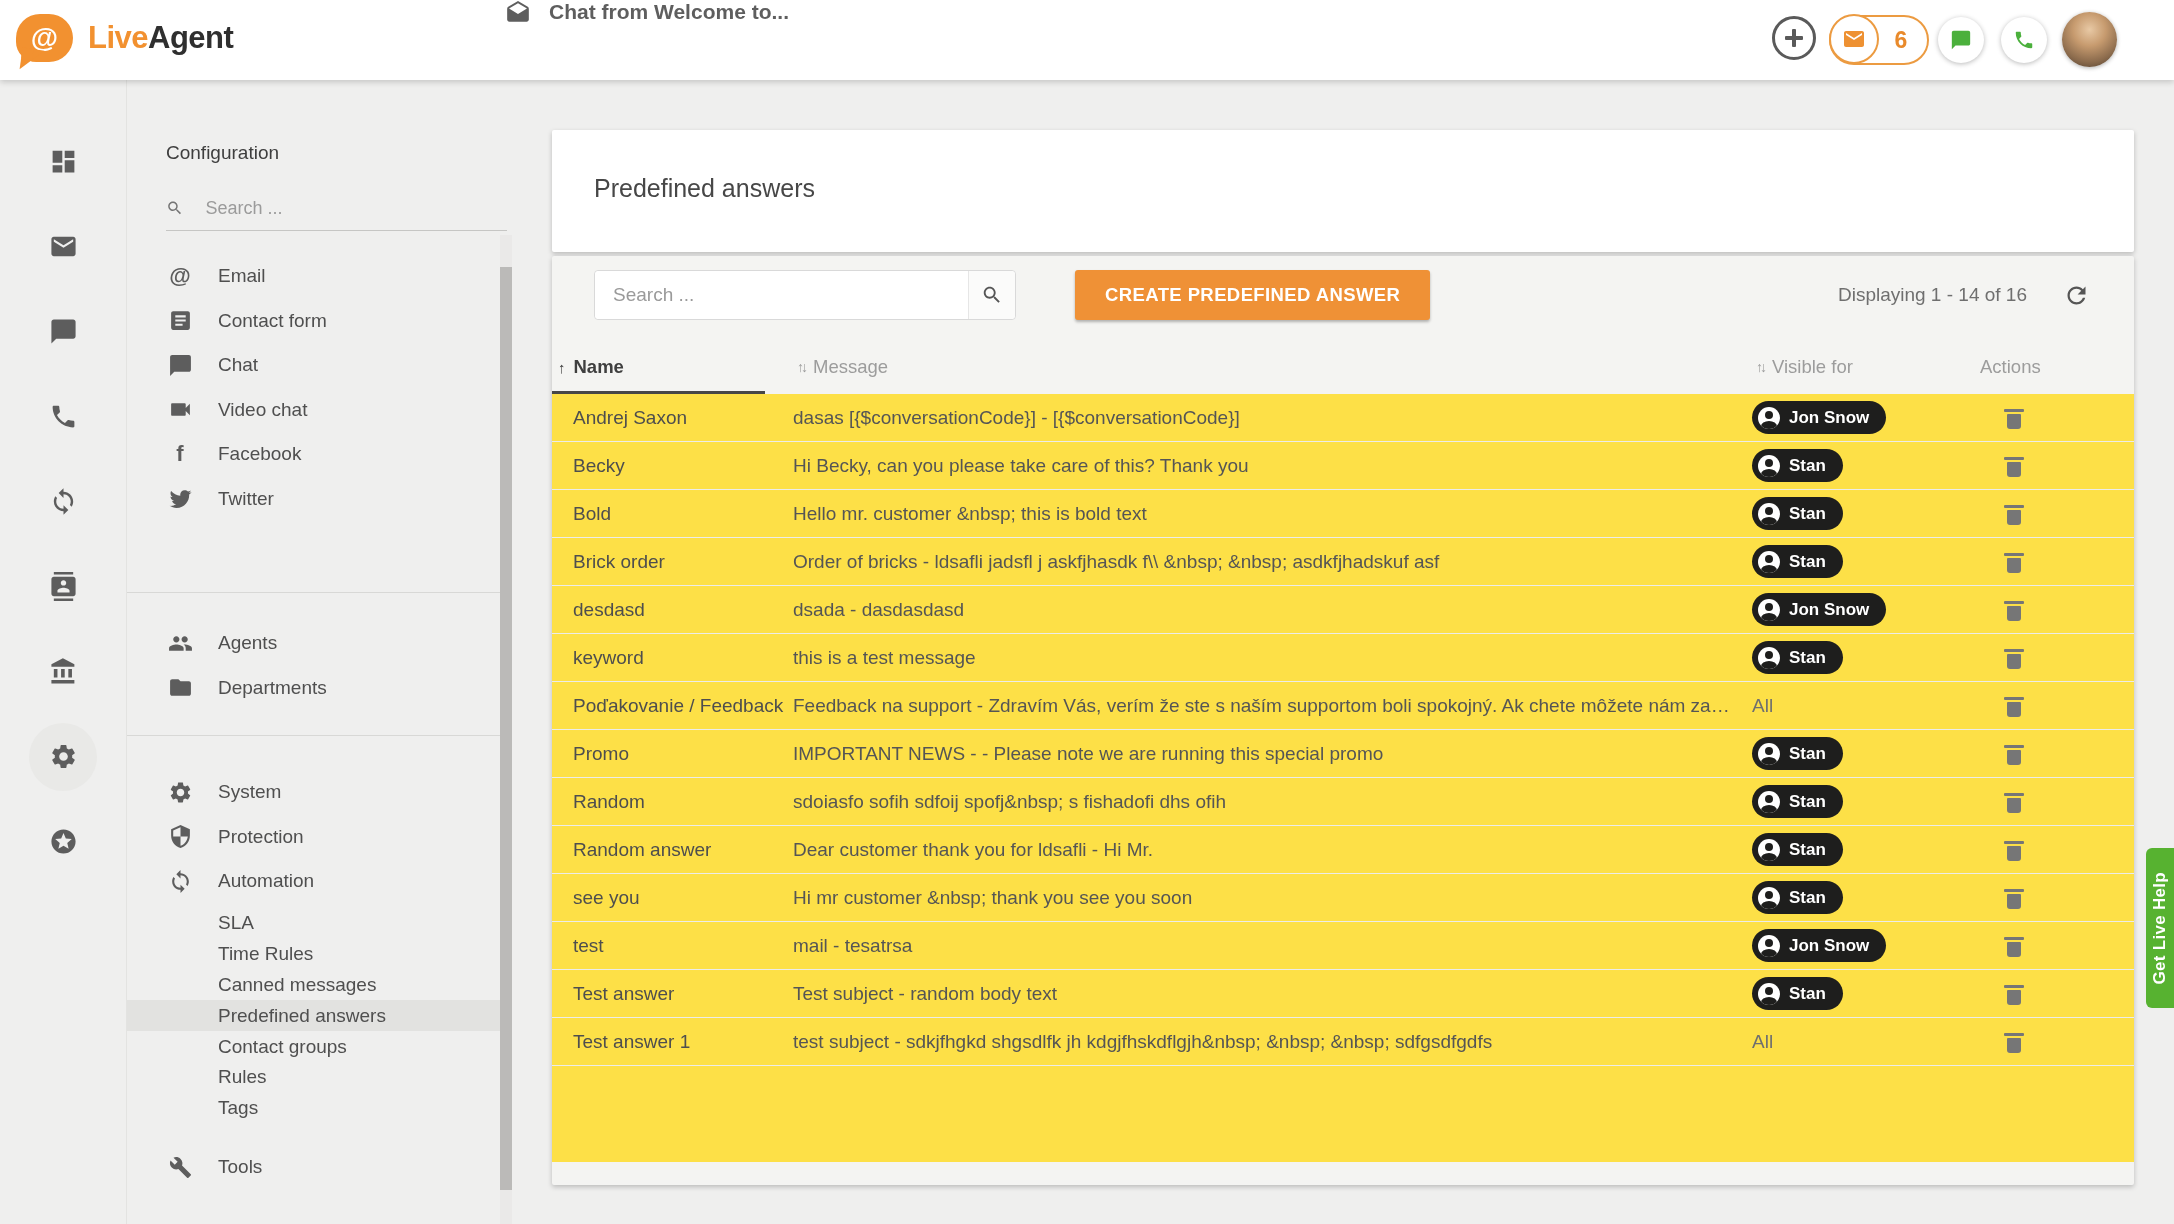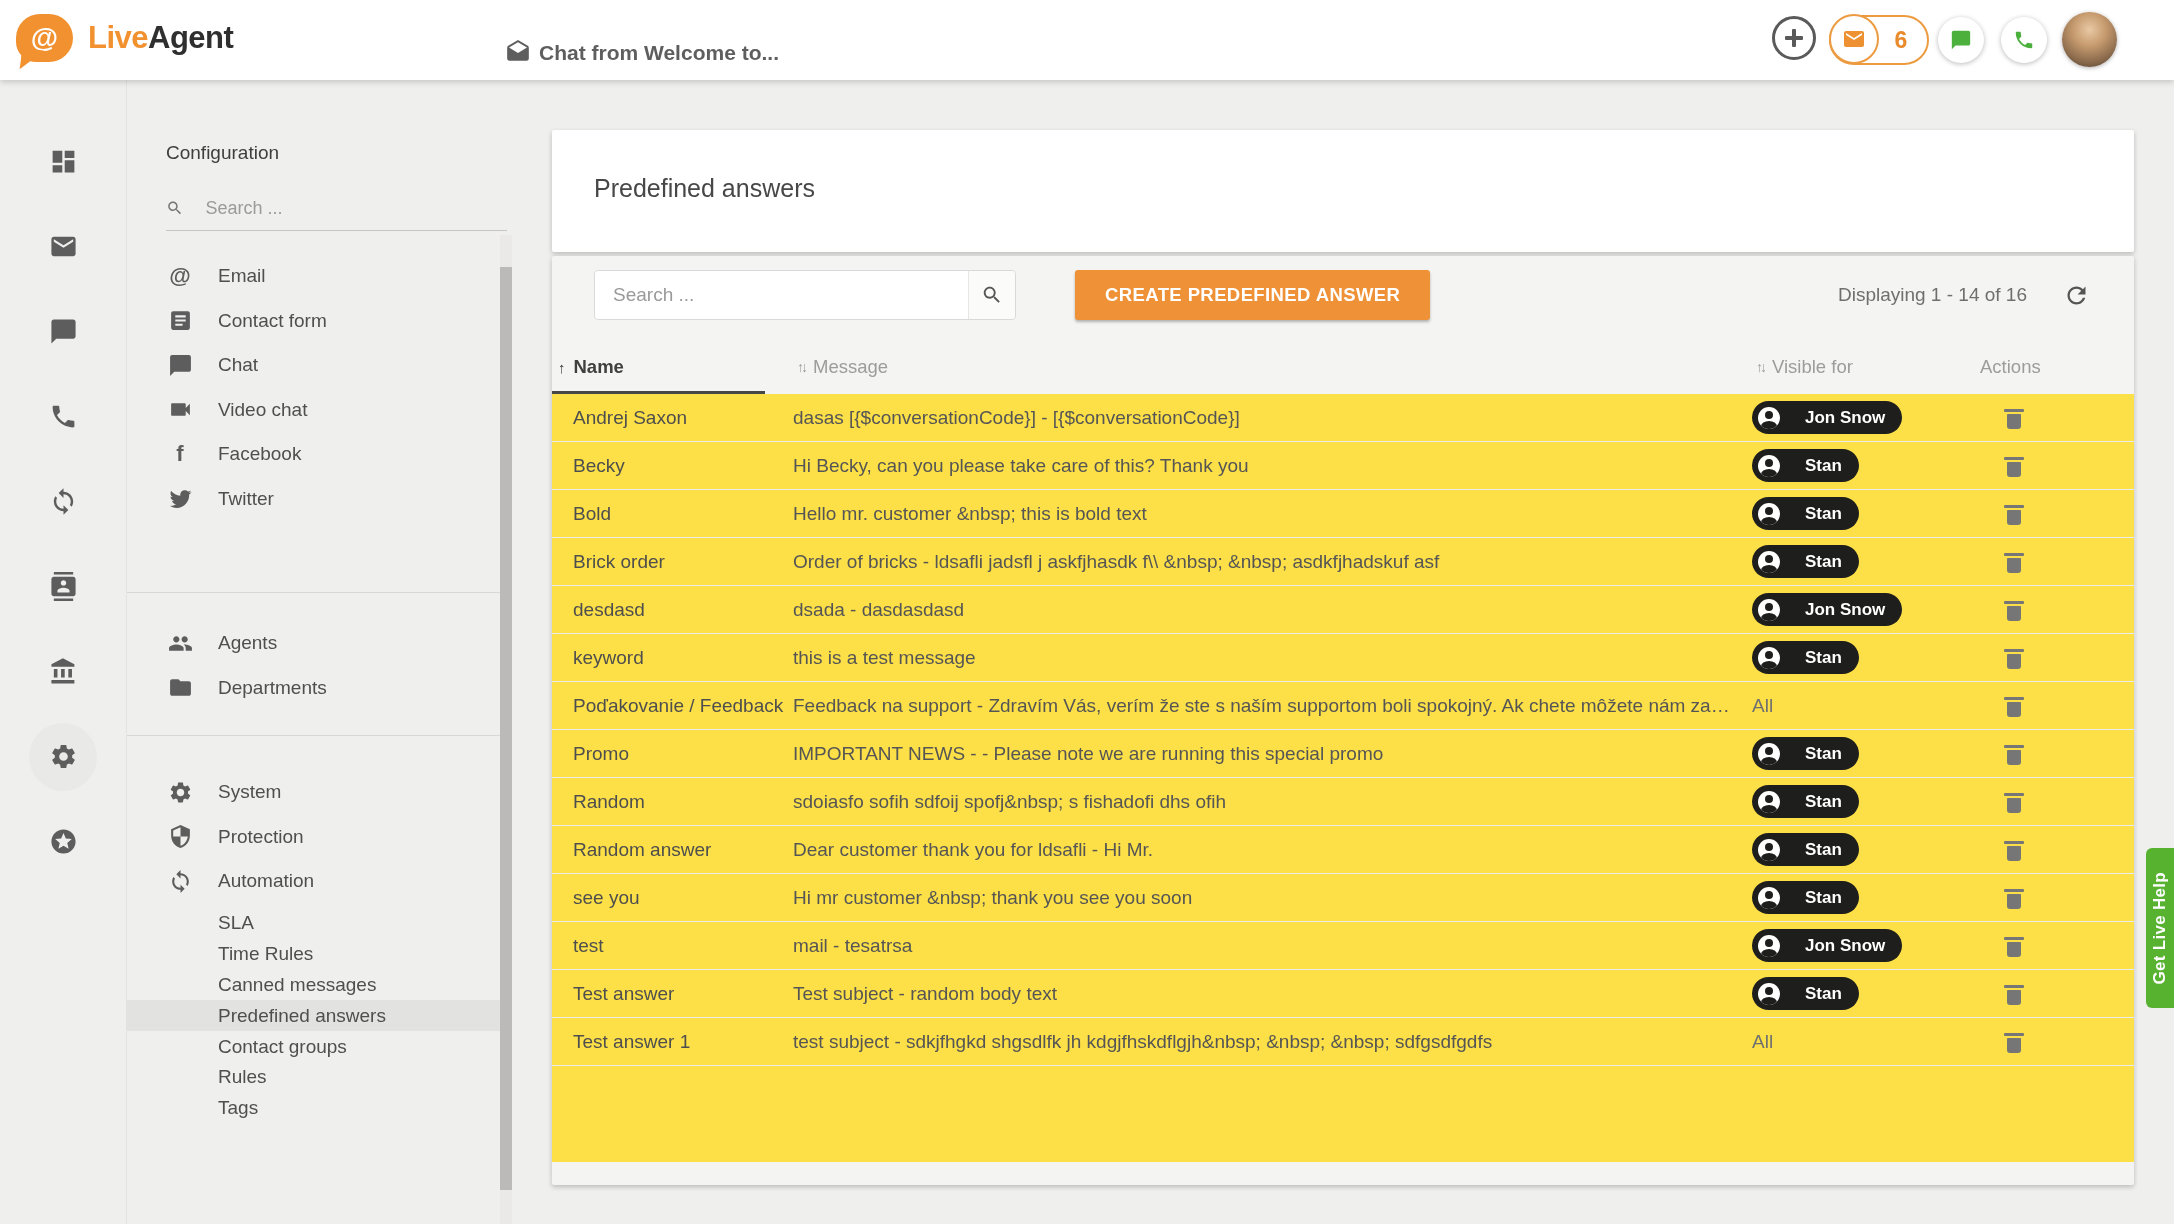--- a/index.html
+++ b/index.html
@@ -11,21 +11,21 @@
   
   .topbar{position:absolute;left:0;top:0;width:2174px;height:80px;background:#fff;
           box-shadow:0 2px 6px rgba(0,0,0,.18);z-index:20;}
   .logo{position:absolute;left:16px;top:14px;display:flex;align-items:center;gap:15px;cursor:pointer}
   .logo-bubble{width:57px;height:48px;background:#F29130;border-radius:26px 26px 26px 22px;position:relative;
                display:flex;align-items:center;justify-content:center;color:#fff;font-size:28px;font-weight:700}
   .logo-bubble::after{content:"";position:absolute;left:5px;bottom:-9px;width:0;height:0;
                border:11px solid transparent;border-top-color:#F29130;border-left-color:#F29130;transform:rotate(8deg)}
   .logo-text{font-size:31px;font-weight:700;color:#2f2f2f;letter-spacing:-.5px}
   .logo-text .live{color:#F29130}
-  .ticket-tab{position:absolute;left:505px;top:0;height:65px;display:flex;align-items:flex-end;gap:8px;
+  .ticket-tab{position:absolute;left:505px;top:0;height:65px;display:flex;align-items:flex-start;gap:18px;
               color:#5e5e5e;font-size:21px;font-weight:700;cursor:pointer}
   .ticket-tab .ic{color:#5e5e5e}
 
   .add-btn{position:absolute;left:1772px;top:16px;width:44px;height:44px;border:3px solid #5a5a5a;
            border-radius:50%;box-sizing:border-box;background:#fff;cursor:pointer}
   .add-btn::before,.add-btn::after{content:"";position:absolute;background:#5a5a5a;border-radius:1px}
   .add-btn::before{left:10px;top:17px;width:18px;height:4px}
   .add-btn::after{left:17px;top:10px;width:4px;height:18px}
 
   .mail-pill{position:absolute;left:1829px;top:15px;width:100px;height:50px;border:2px solid #EC9B41;
@@ -106,21 +106,21 @@
   .trow{position:relative;height:48px;border-bottom:1px solid #ececea;box-sizing:border-box;cursor:pointer;
         font-size:19px}
   .c-name{position:absolute;left:21px;top:0;width:215px;line-height:47px;color:#4e4e4e;
         white-space:nowrap;overflow:hidden}
   .c-msg{position:absolute;left:241px;top:0;width:944px;line-height:47px;color:#555;
         white-space:nowrap;overflow:hidden;text-overflow:ellipsis}
   .c-vf{position:absolute;left:1200px;top:0;height:47px;display:flex;align-items:center}
   .c-act{position:absolute;left:1432px;top:0;width:60px;height:47px;display:flex;align-items:center;justify-content:center}
 
   .vf{display:inline-flex;align-items:center}
-  .vf[data-vftype="badge"]{background:#1E1E1D;color:#fff;height:33px;border-radius:17px;gap:25px;
+  .vf[data-vftype="badge"]{background:#1E1E1D;color:#fff;height:33px;border-radius:17px;gap:9px;
         padding:0 17px 0 6px;font-weight:700;font-size:17px}
   .vf[data-vftype="all"]{color:#6f6f6f;font-size:19px}
   .person{width:22px;height:22px;background:#fff;border-radius:50%;position:relative;overflow:hidden;flex:0 0 22px}
   .person::before{content:"";position:absolute;top:4px;left:7px;width:8px;height:8px;background:#1E1E1D;border-radius:50%}
   .person::after{content:"";position:absolute;top:14px;left:3px;width:16px;height:11px;background:#1E1E1D;
         border-radius:50% 50% 0 0}
   .trash{position:relative;width:26px;height:26px;display:inline-block;cursor:pointer}
   .trash::before{content:"";position:absolute;left:3px;top:4px;width:20px;height:3px;background:#767676;border-radius:1px}
   .trash::after{content:"";position:absolute;left:6px;top:9px;width:14px;height:15px;background:#767676;
         border-radius:1px 1px 3px 3px}
@@ -404,20 +404,30 @@
           <span>Contact groups</span>
         </div>
       <div class="cfg-child">
           <span>Rules</span>
         </div>
       <div class="cfg-child">
           <span>Tags</span>
         </div>
     </div>
 
+    <div class="cfg-grp" style="top:1065px">
+      <div class="cfg-item">
+          <span class="cfg-ic">
+            <svg class="ic" style="width:23px;height:23px">
+              <use href="#i-wrench"></use>
+            </svg>
+          </span>
+          <span>Tools</span>
+        </div>
+    </div>
 
     <div class="cfg-scroll">
       <div class="thumb"></div>
     </div>
   </div>
 
   <div class="card-title">
     <div class="page-title">Predefined answers</div>
   </div>
 

